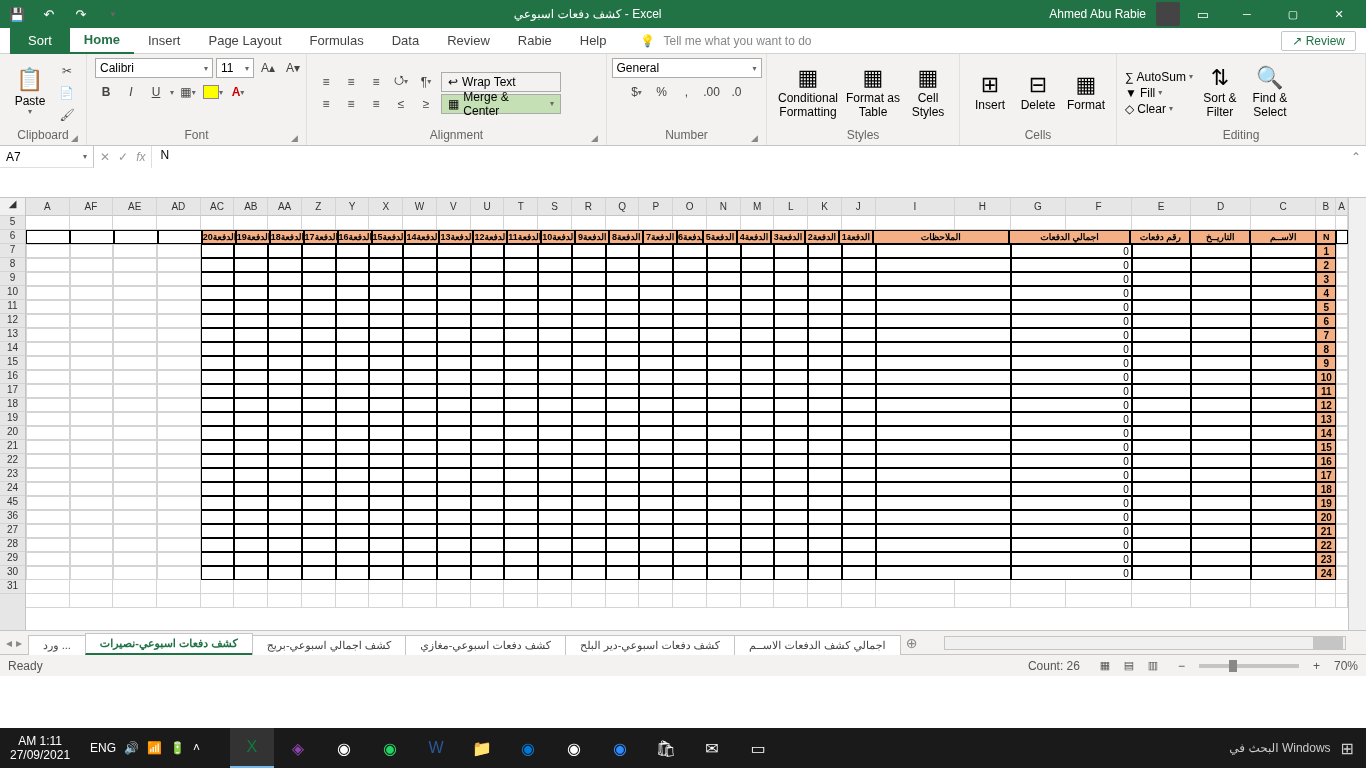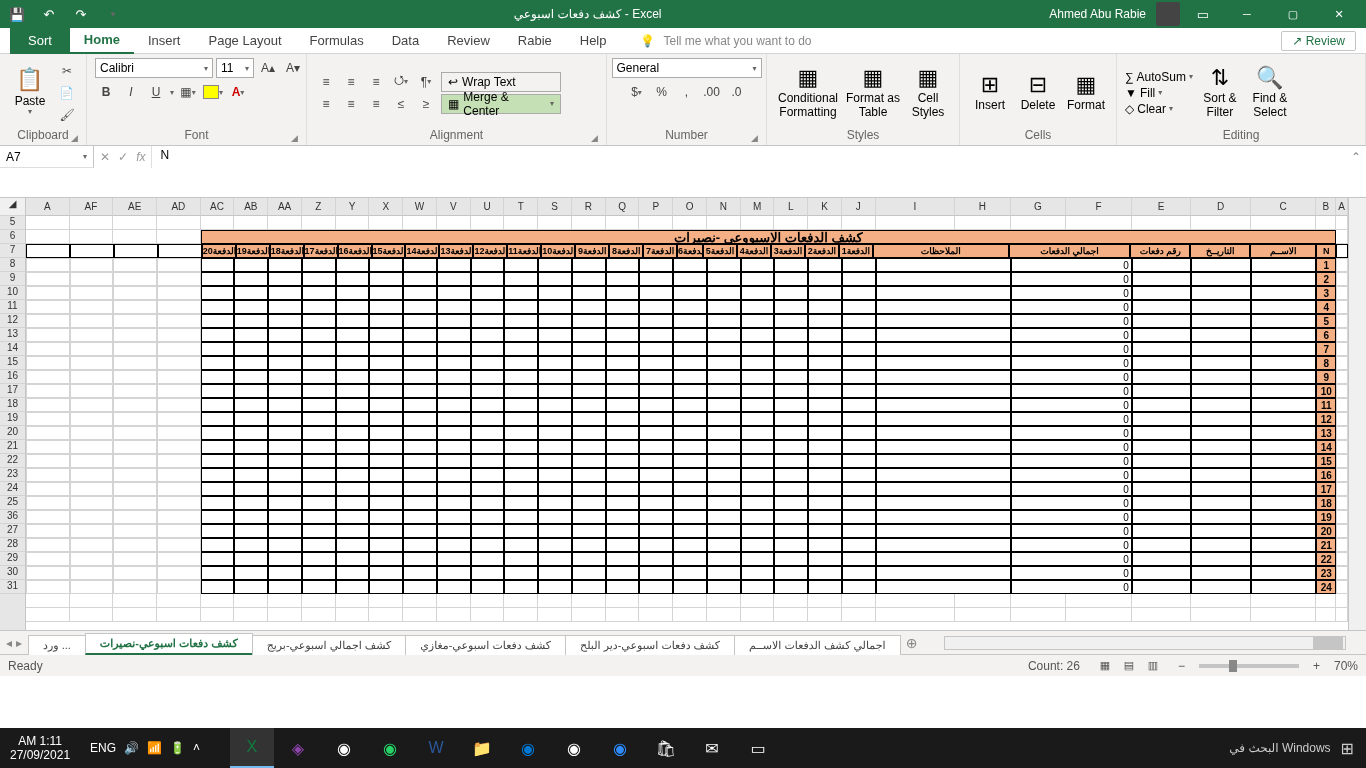--- a/index.html
+++ b/index.html
@@ -333,21 +333,21 @@
         <div class="row-hdr">15</div>
         <div class="row-hdr">16</div>
         <div class="row-hdr">17</div>
         <div class="row-hdr">18</div>
         <div class="row-hdr">19</div>
         <div class="row-hdr">20</div>
         <div class="row-hdr">21</div>
         <div class="row-hdr">22</div>
         <div class="row-hdr">23</div>
         <div class="row-hdr">24</div>
-        <div class="row-hdr">25</div>
+        <div class="row-hdr">45</div>
         <div class="row-hdr">36</div>
         <div class="row-hdr">27</div>
         <div class="row-hdr">28</div>
         <div class="row-hdr">29</div>
         <div class="row-hdr">30</div>
         <div class="row-hdr">31</div>
       </div>
   </div>
   <div class="grid-container">
     <div class="col-hdrs" id="colhdrs">
@@ -414,28 +414,20 @@
           <div class="cell " style="width: 80px;"></div>
           <div class="cell " style="width: 56px;"></div>
           <div class="cell " style="width: 56px;"></div>
           <div class="cell " style="width: 66px;"></div>
           <div class="cell " style="width: 60px;"></div>
           <div class="cell " style="width: 60px;"></div>
           <div class="cell " style="width: 66px;"></div>
           <div class="cell " style="width: 20px;"></div>
           <div class="cell " style="width: 12px;"></div>
         </div>
-        <div class="grid-row title-row">
-          <div class="cell " style="width: 44px;"></div>
-          <div class="cell " style="width: 44px;"></div>
-          <div class="cell " style="width: 44px;"></div>
-          <div class="cell " style="width: 44px;"></div>
-          <div class="cell merged" style="width: 1144px;">كشف الدفعات الاسبووعي -نصيرات</div>
-          <div class="cell " style="width: 12px;"></div>
-        </div>
         <div class="grid-row hdr-row">
           <div class="cell w" style="width: 44px;"></div>
           <div class="cell w" style="width: 44px;"></div>
           <div class="cell w" style="width: 44px;"></div>
           <div class="cell w" style="width: 44px;"></div>
           <div class="cell " style="width: 34px;">الدفعة20</div>
           <div class="cell " style="width: 34px;">الدفعة19</div>
           <div class="cell " style="width: 34px;">الدفعة18</div>
           <div class="cell " style="width: 34px;">الدفعة17</div>
           <div class="cell " style="width: 34px;">الدفعة16</div>

